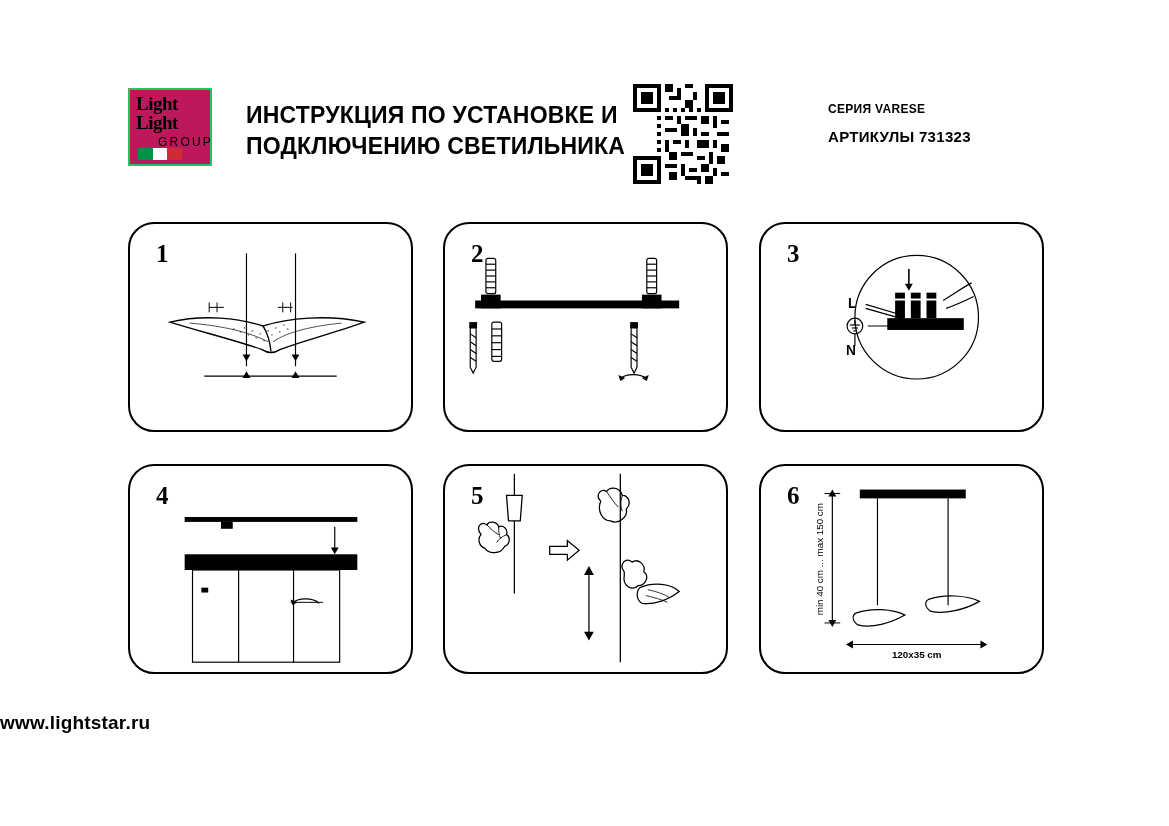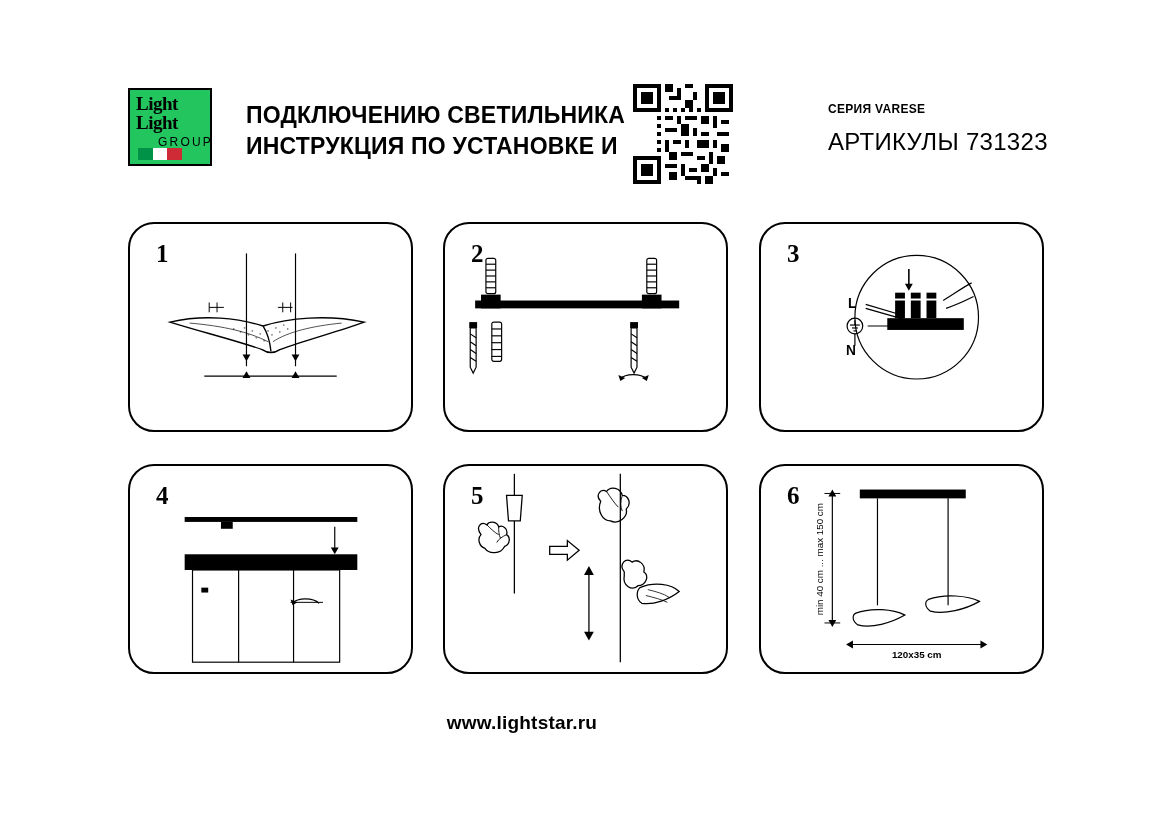--- a/index.html
+++ b/index.html
@@ -28,23 +28,23 @@
     left: 128px;
     top: 84px;
     width: 920px;
     height: 100px;
   }
   .logo {
     position: absolute;
     left: 0; top: 4px;
     width: 84px;
     height: 78px;
-    border: 2px solid #000000;
+    border: 2px solid #22c55e;
     box-sizing: border-box;
-    background: #22c55e;
+    background: #be185d;
   }
   .logo-text {
     position: absolute;
     left: 6px;
     top: 4px;
     font-family: "Liberation Serif", serif;
     font-weight: bold;
     font-size: 19px;
     line-height: 19px;
     letter-spacing: -0.5px;
@@ -98,22 +98,22 @@
     width: 230px;
     text-align: left;
   }
   .meta .series {
     font-size: 12px;
     font-weight: bold;
     letter-spacing: 0.3px;
     margin-bottom: 12px;
   }
   .meta .articles {
-    font-size: 24px;
-    font-weight: normal;
+    font-size: 15px;
+    font-weight: bold;
     letter-spacing: 0.3px;
   }
 
   
   .grid {
     position: absolute;
     left: 128px;
     top: 222px;
     width: 916px;
     height: 452px;
@@ -148,21 +148,21 @@
     width: 100%;
     height: 100%;
   }
 
   
   .footer {
     position: absolute;
     left: 0;
     top: 712px;
     width: 1044px;
-    text-align: center;
+    text-align: left;
     font-size: 19px;
     font-weight: bold;
     letter-spacing: 0.2px;
   }
 </style>
 </head>
 <body>
 
 <div class="page">
 
@@ -175,22 +175,22 @@
       </div>
       <div class="logo-group">GROUP</div>
       <div class="logo-flag">
         <i class="flag-g"></i>
           <i class="flag-w"></i>
           <i class="flag-r"></i>
       </div>
     </div>
 
     <div class="title">
+      <div>ИНСТРУКЦИЯ ПО УСТАНОВКЕ И</div>
       <div>ПОДКЛЮЧЕНИЮ СВЕТИЛЬНИКА</div>
-      <div>ИНСТРУКЦИЯ ПО УСТАНОВКЕ И</div>
     </div>
 
     <div class="qr">
       <svg width="100" height="100" viewBox="0 0 25 25" shape-rendering="crispEdges">
         <rect width="25" height="25" fill="#fff"></rect>
         <g fill="#000">
 
           <rect x="0" y="0" width="7" height="1"></rect>
             <rect x="0" y="6" width="7" height="1"></rect>
           <rect x="0" y="0" width="1" height="7"></rect>

